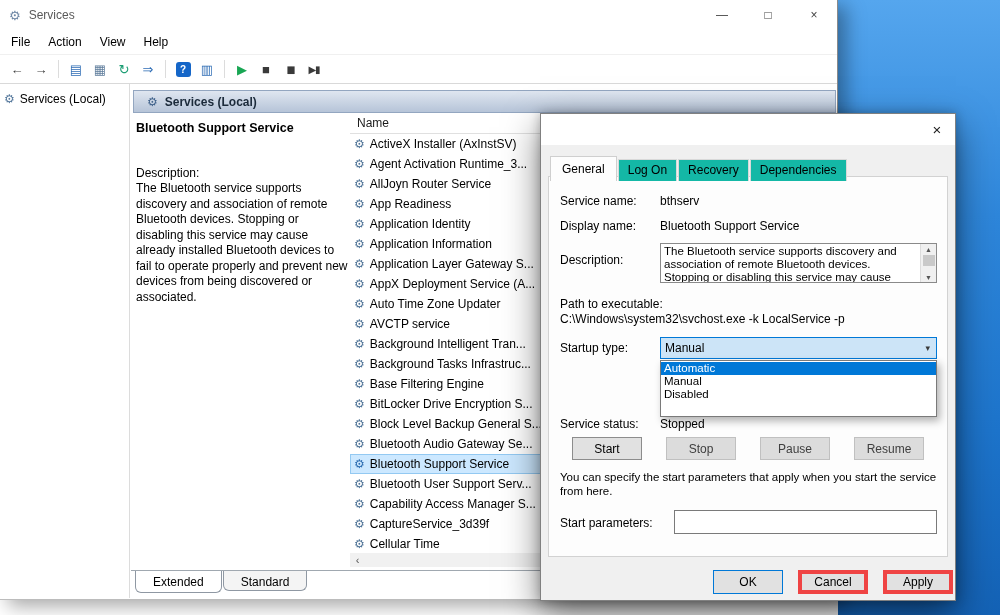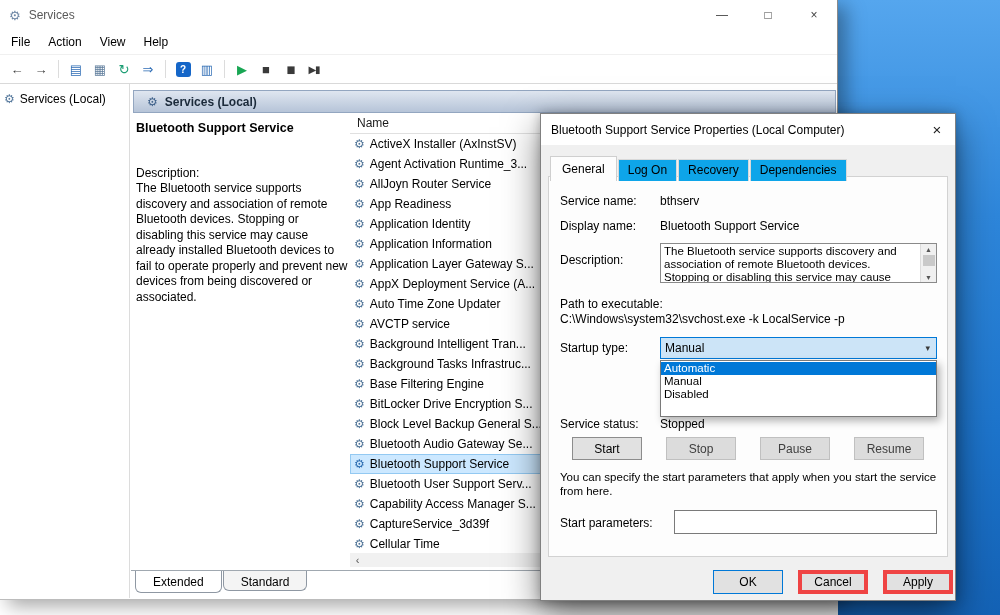--- a/index.html
+++ b/index.html
@@ -60,21 +60,21 @@
   .view-tabs { position:absolute; left:0; right:0; bottom:0; height:28px; border-top:1px solid #a0a8b0; background:#fff; display:flex; padding-left:4px; }
   .vtab { padding:4px 17px 0; border:1px solid #8f98a3; border-top:none; border-radius:0 0 6px 6px; margin-right:1px; height:22px; background:#fff; }
   .vtab.inactive { background:#f4f4f4; height:20px; }
 
   
   .dialog { position:absolute; left:540px; top:113px; width:416px; height:488px; background:#f0f0f0;
     border:1px solid #808080; box-shadow:0 14px 34px rgba(0,0,0,.5), 0 0 10px rgba(0,0,0,.25); z-index:50; }
   .dlg-titlebar { height:31px; background:#fff; display:flex; align-items:center; padding-left:10px; }
   .dlg-close { margin-left:auto; width:36px; height:100%; display:flex; align-items:center; justify-content:center; font-size:15px; color:#222; }
   .dlg-tabs { position:absolute; left:9px; top:42px; display:flex; z-index:3; align-items:flex-end; }
-  .dtab { padding:3px 9px 4px; border:1px solid #d9d9d9; border-bottom:none; background:#0ea5e9; margin-right:1px; }
+  .dtab { padding:3px 9px 4px; border:1px solid #d9d9d9; border-bottom:none; background:#14b8a6; margin-right:1px; }
   .dtab.active { background:#fdfdfd; padding:5px 11px 5px; border-color:#cfcfcf; font-weight:normal; }
   .dlg-page { position:absolute; left:7px; right:7px; top:62px; bottom:43px; background:#fdfdfd; border:1px solid #d2d2d2; }
 
   .frow-label { position:absolute; left:11px; }
   .fval { position:absolute; left:111px; }
   .descbox { position:absolute; left:111px; top:66px; width:277px; height:40px; background:#fff; border:1px solid #8a8a8a; overflow:hidden; }
   .descbox .dtext { padding:1px 3px; width:257px; line-height:13px; font-size:11.5px; }
   .vscroll { position:absolute; right:0; top:0; width:16px; height:100%; background:#f0f0f0; border-left:1px solid #dcdcdc; display:flex; flex-direction:column; align-items:center; }
   .vs-arrow { font-size:7px; color:#555; height:10px; display:flex; align-items:center; }
   .vs-thumb { width:12px; height:11px; background:#c9c9c9; margin-top:1px; }
@@ -315,21 +315,20 @@
 
     <div class="view-tabs" data-name="view-tabs-bar">
       <div class="vtab" data-name="tab-extended">Extended</div>
       <div class="vtab inactive" data-name="tab-standard">Standard</div>
     </div>
   </div>
 </div>
 
 <div class="dialog" data-name="properties-dialog">
   <div class="dlg-titlebar" data-name="dialog-titlebar">
-    <span data-name="dialog-title">Bluetooth Support Service Properties (Local Computer)</span>
     <div class="dlg-close" data-name="dialog-close-button">
         <span data-name="dialog-close-icon">×</span>
       </div>
   </div>
 
   <div class="dlg-tabs" data-name="dialog-tab-strip">
     <div class="dtab active" data-name="tab-general">General</div>
     <div class="dtab" data-name="tab-log-on">Log On</div>
     <div class="dtab" data-name="tab-recovery">Recovery</div>
     <div class="dtab" data-name="tab-dependencies">Dependencies</div>

